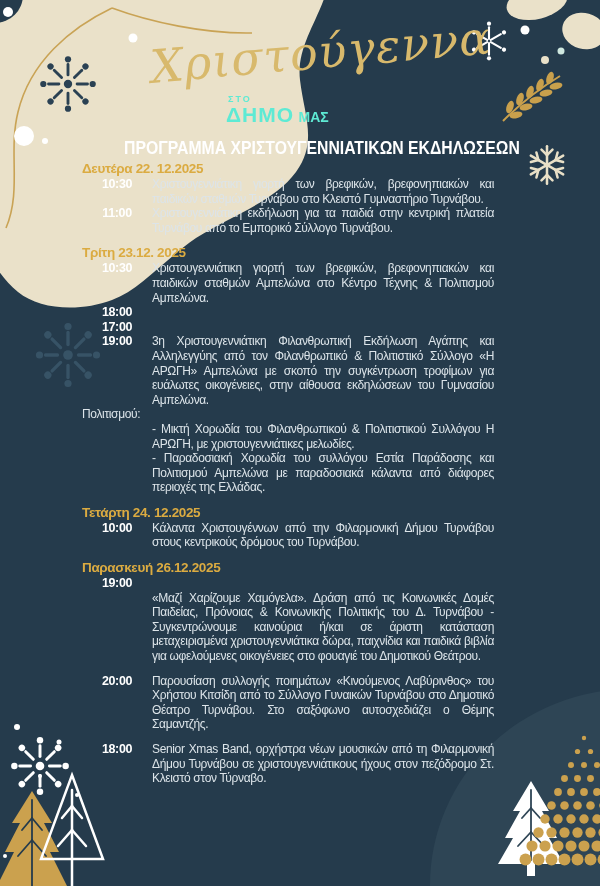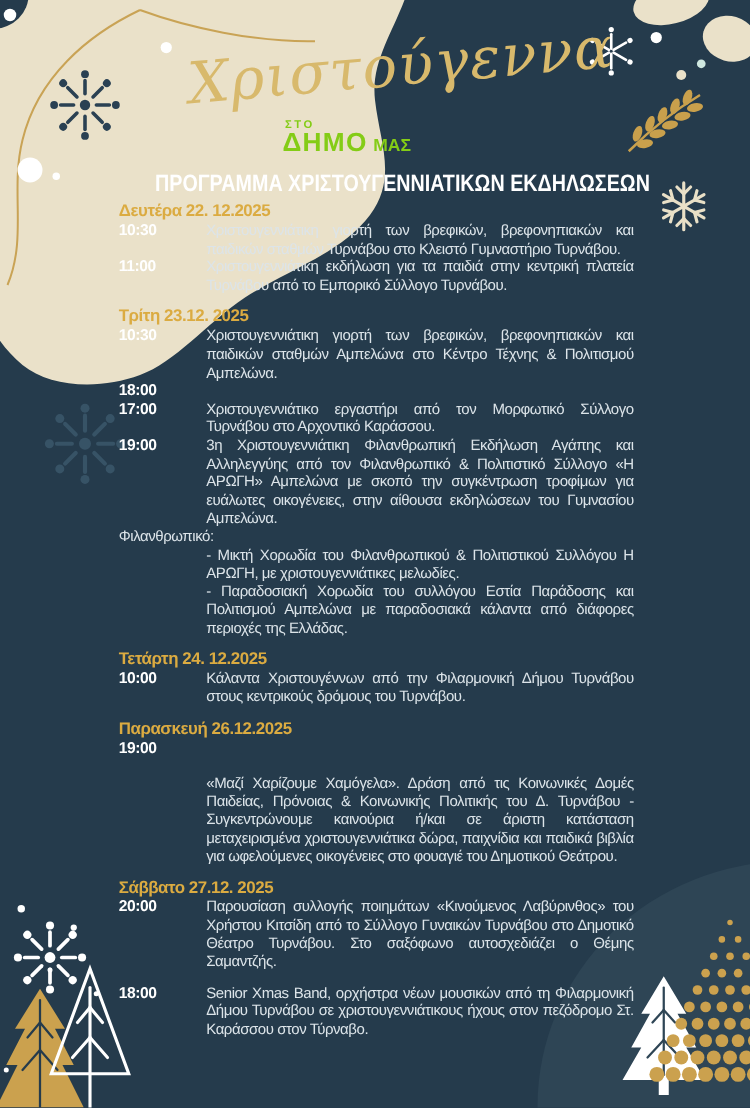--- a/index.html
+++ b/index.html
@@ -9,39 +9,39 @@
     font-family:"Liberation Sans","DejaVu Sans",sans-serif;
   }
   svg.deco{position:absolute;left:0;top:0;z-index:0;}
   .layer{position:absolute;z-index:2;}
   .title-script{
     left:150px;top:26px;width:320px;text-align:center;
     font-family:"DejaVu Serif",serif;font-style:italic;
     font-size:46px;color:#D8B96C;transform:rotate(-5deg);
     letter-spacing:1px;white-space:nowrap;
   }
-  .subtitle{left:226px;top:95px;color:#84cc16;line-height:1.05;}
+  .subtitle{left:226px;top:95px;color:#5eead4;line-height:1.05;}
   .sub-sto{font-size:9px;font-weight:bold;letter-spacing:2px;margin-left:2px;}
   .sub-dimo{font-size:21px;font-weight:bold;letter-spacing:1px;}
   .sub-mas{font-size:14px;font-weight:bold;}
   .heading{
     left:88px;top:137px;width:424px;color:#FFFFFF;
     font-size:19px;font-weight:bold;text-align:center;white-space:nowrap;
     transform:scaleX(0.83);transform-origin:50% 50%;
   }
   .schedule{
-    left:95px;top:161px;width:412px;color:#DCE4E9;
+    left:82px;top:161px;width:412px;color:#DCE4E9;
     font-size:12px;line-height:14.6px;letter-spacing:-0.35px;
   }
   .schedule-section{margin-bottom:10px;}
   .date-heading{color:#DBAB41;font-weight:bold;font-size:13.5px;line-height:16px;}
   .event-row{display:flex;}
-  .event-time{flex:0 0 70px;font-weight:bold;color:#FFFFFF;font-size:12.5px;}
+  .event-time{flex:0 0 70px;font-weight:bold;color:#FFFFFF;font-size:12.5px;text-align:center;}
   .event-text{flex:1;text-align:justify;}
-  .para-row{margin-top:14px;}
+  .para-row{margin-top:0;}
   .note-label{color:#DCE4E9;}
 </style>
 </head>
 <body>
 
 <svg class="deco" width="600" height="886" viewBox="0 0 600 886">
   <defs>
     <g id="burst8" stroke="currentColor" fill="currentColor" stroke-width="2.2" stroke-linecap="round">
       <circle r="3.2" stroke="none"></circle>
       <g transform="rotate(0)">
@@ -284,27 +284,26 @@
       <div class="date-heading">Τρίτη 23.12. 2025</div>
       <div class="event-row">
         <div class="event-time">10:30</div>
         <div class="event-text">Χριστουγεννιάτικη γιορτή των βρεφικών, βρεφονηπιακών και παιδικών σταθμών Αμπελώνα στο Κέντρο Τέχνης &amp; Πολιτισμού Αμπελώνα.</div>
       </div>
       <div class="event-row">
         <div class="event-time">18:00</div>
       </div>
       <div class="event-row">
         <div class="event-time">17:00</div>
-        <div class="event-text">Χριστουγεννιάτικο εργαστήρι από τον Μορφωτικό Σύλλογο Τυρνάβου στο Αρχοντικό Καράσσου.</div>
       </div>
       <div class="event-row">
         <div class="event-time">19:00</div>
         <div class="event-text">3η Χριστουγεννιάτικη Φιλανθρωπική Εκδήλωση Αγάπης και Αλληλεγγύης από τον Φιλανθρωπικό &amp; Πολιτιστικό Σύλλογο «Η ΑΡΩΓΗ» Αμπελώνα με σκοπό την συγκέντρωση τροφίμων για ευάλωτες οικογένειες, στην αίθουσα εκδηλώσεων του Γυμνασίου Αμπελώνα.</div>
       </div>
-      <div class="note-label">Φιλανθρωπικό:</div>
+      <div class="note-label">Πολιτισμού:</div>
       <div class="event-row">
         <div class="event-time"></div>
         <div class="event-text">- Μικτή Χορωδία του Φιλανθρωπικού &amp; Πολιτιστικού Συλλόγου Η ΑΡΩΓΗ, με χριστουγεννιάτικες μελωδίες.</div>
       </div>
       <div class="event-row">
         <div class="event-time"></div>
         <div class="event-text">- Παραδοσιακή Χορωδία του συλλόγου Εστία Παράδοσης και Πολιτισμού Αμπελώνα με παραδοσιακά κάλαντα από διάφορες περιοχές της Ελλάδας.</div>
       </div>
     </section>
     <section class="schedule-section">
@@ -318,25 +317,24 @@
       <div class="date-heading">Παρασκευή 26.12.2025</div>
       <div class="event-row">
         <div class="event-time">19:00</div>
       </div>
       <div class="event-row para-row">
         <div class="event-time"></div>
         <div class="event-text">«Μαζί Χαρίζουμε Χαμόγελα». Δράση από τις Κοινωνικές Δομές Παιδείας, Πρόνοιας &amp; Κοινωνικής Πολιτικής του Δ. Τυρνάβου - Συγκεντρώνουμε καινούρια ή/και σε άριστη κατάσταση μεταχειρισμένα χριστουγεννιάτικα δώρα, παιχνίδια και παιδικά βιβλία για ωφελούμενες οικογένειες στο φουαγιέ του Δημοτικού Θεάτρου.</div>
       </div>
     </section>
     <section class="schedule-section">
-      <div class="date-heading">Σάββατο 27.12. 2025</div>
       <div class="event-row">
         <div class="event-time">20:00</div>
         <div class="event-text">Παρουσίαση συλλογής ποιημάτων «Κινούμενος Λαβύρινθος» του Χρήστου Κιτσίδη από το Σύλλογο Γυναικών Τυρνάβου στο Δημοτικό Θέατρο Τυρνάβου. Στο σαξόφωνο αυτοσχεδιάζει ο Θέμης Σαμαντζής.</div>
       </div>
     </section>
     <section class="schedule-section">
       <div class="event-row">
         <div class="event-time">18:00</div>
-        <div class="event-text">Senior Xmas Band, ορχήστρα νέων μουσικών από τη Φιλαρμονική Δήμου Τυρνάβου σε χριστουγεννιάτικους ήχους στον πεζόδρομο Στ. Καράσσου στον Τύρναβο.</div>
+        <div class="event-text">Senior Xmas Band, ορχήστρα νέων μουσικών από τη Φιλαρμονική Δήμου Τυρνάβου σε χριστουγεννιάτικους ήχους στον πεζόδρομο Στ. Κλειστό στον Τύρναβο.</div>
       </div>
     </section>
   </div>
 
 </body></html>

